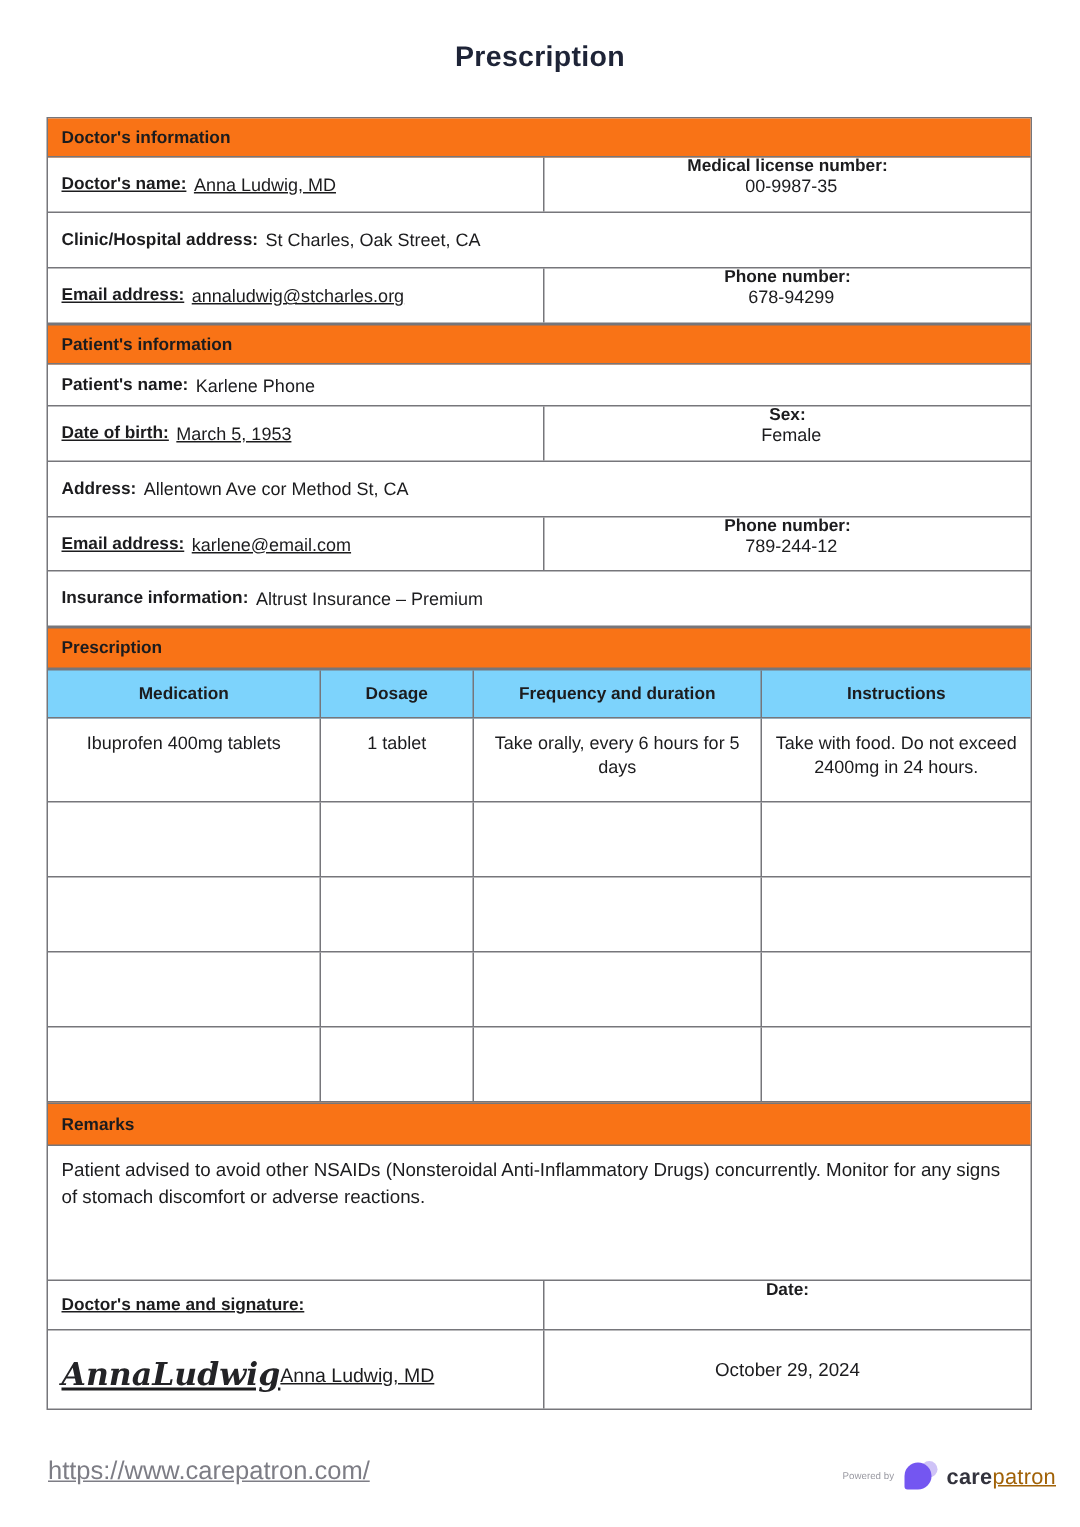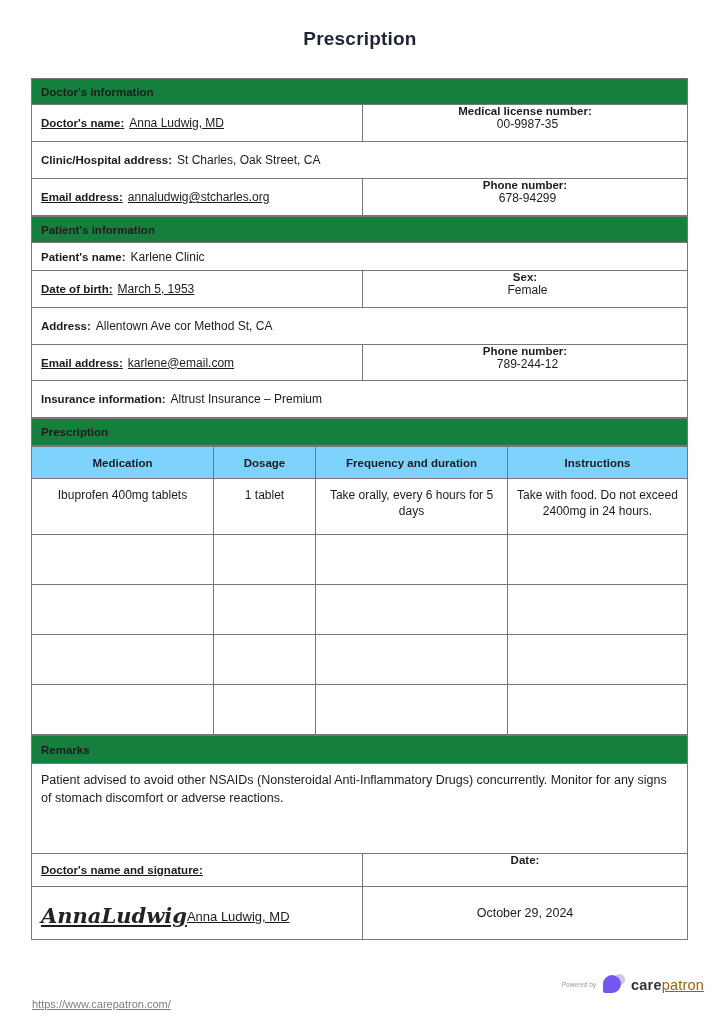--- a/index.html
+++ b/index.html
@@ -13,21 +13,21 @@
     text-align:center; font-size:19px; font-weight:700; color:#1e2437;
     letter-spacing:.2px;
   }
   .form {
     position:absolute; left:31px; top:78px; width:657px;
     border:1px solid #76767b; background:#fff;
   }
   .row { display:flex; border-bottom:1px solid #76767b; align-items:stretch; }
   .row:last-child { border-bottom:none; }
   .sec {
-    background:#15803d; align-items:center; padding-left:9px;
+    background:#f97316; align-items:center; padding-left:9px;
     font-weight:700; font-size:11.5px;
   }
   .sec.bt { border-top:1px solid #76767b; }
   .h26{height:26px}.h27{height:27px}.h28{height:28px}.h29{height:29px}
   .h33{height:33px}.h36{height:36px}.h37{height:37px}.h38{height:28px}
   .h50{height:50px}.h52{height:52px}.h56{height:56px}.h90{height:90px}
   .cell { display:flex; align-items:center; padding:0 9px; overflow:hidden; }
   .bl { border-left:1px solid #76767b; }
   .wA { width:330px;text-decoration:underline; } 
   .wB { width:325px;flex-direction:column; } 
@@ -46,22 +46,22 @@
   
   .sigcell { justify-content:flex-start; align-items:center; overflow:hidden; }
   .sig-script {
     font-family:"DejaVu Serif", serif; font-style:italic; font-weight:700;
     font-size:21px; line-height:26px; margin-top:6px; color:#232326;
   }
   .sig-name { font-size:13px; margin-top:7px; }
   .datecell { justify-content:center; font-size:12.5px; }
   
   .footer-url {
-    position:absolute; left:32px; top:971px; font-size:11px; color:#7d7d85;
-    text-decoration:underline; cursor:pointer;margin-top:27px;
+    position:absolute; left:32px; top:971px; font-size:17px; color:#7d7d85;
+    text-decoration:underline; cursor:pointer;
   }
   .powered { position:absolute; right:16px; top:974px; display:flex; align-items:center; }
   .powered-label { font-size:6.5px; color:#9a9aa2; margin-right:7px; }
   .logo-ic { position:relative; width:22px; height:21px; margin-right:6px; }
   .logo-dot {
     position:absolute; right:0; top:0; width:11px; height:11px;
     border-radius:50%; background:#cfc3f7;
   }
   .logo-blob {
     position:absolute; left:0; top:1px; width:18px; height:18px;
@@ -109,21 +109,21 @@
         <span class="val">678-94299</span>
       </div>
     </div>
 
     <div class="row sec bt h27">
       <span>Patient's information</span>
     </div>
     <div class="row h38">
       <div class="cell wfull">
         <span class="lbl">Patient's name:</span>
-        <span class="val">Karlene Clinic</span>
+        <span class="val">Karlene Phone</span>
       </div>
     </div>
     <div class="row h37">
       <div class="cell wA">
         <span class="lbl">Date of birth:</span>
         <span class="val">March 5, 1953</span>
       </div>
       <div class="cell wB bl">
         <span class="lbl">Sex:</span>
         <span class="val">Female</span>

